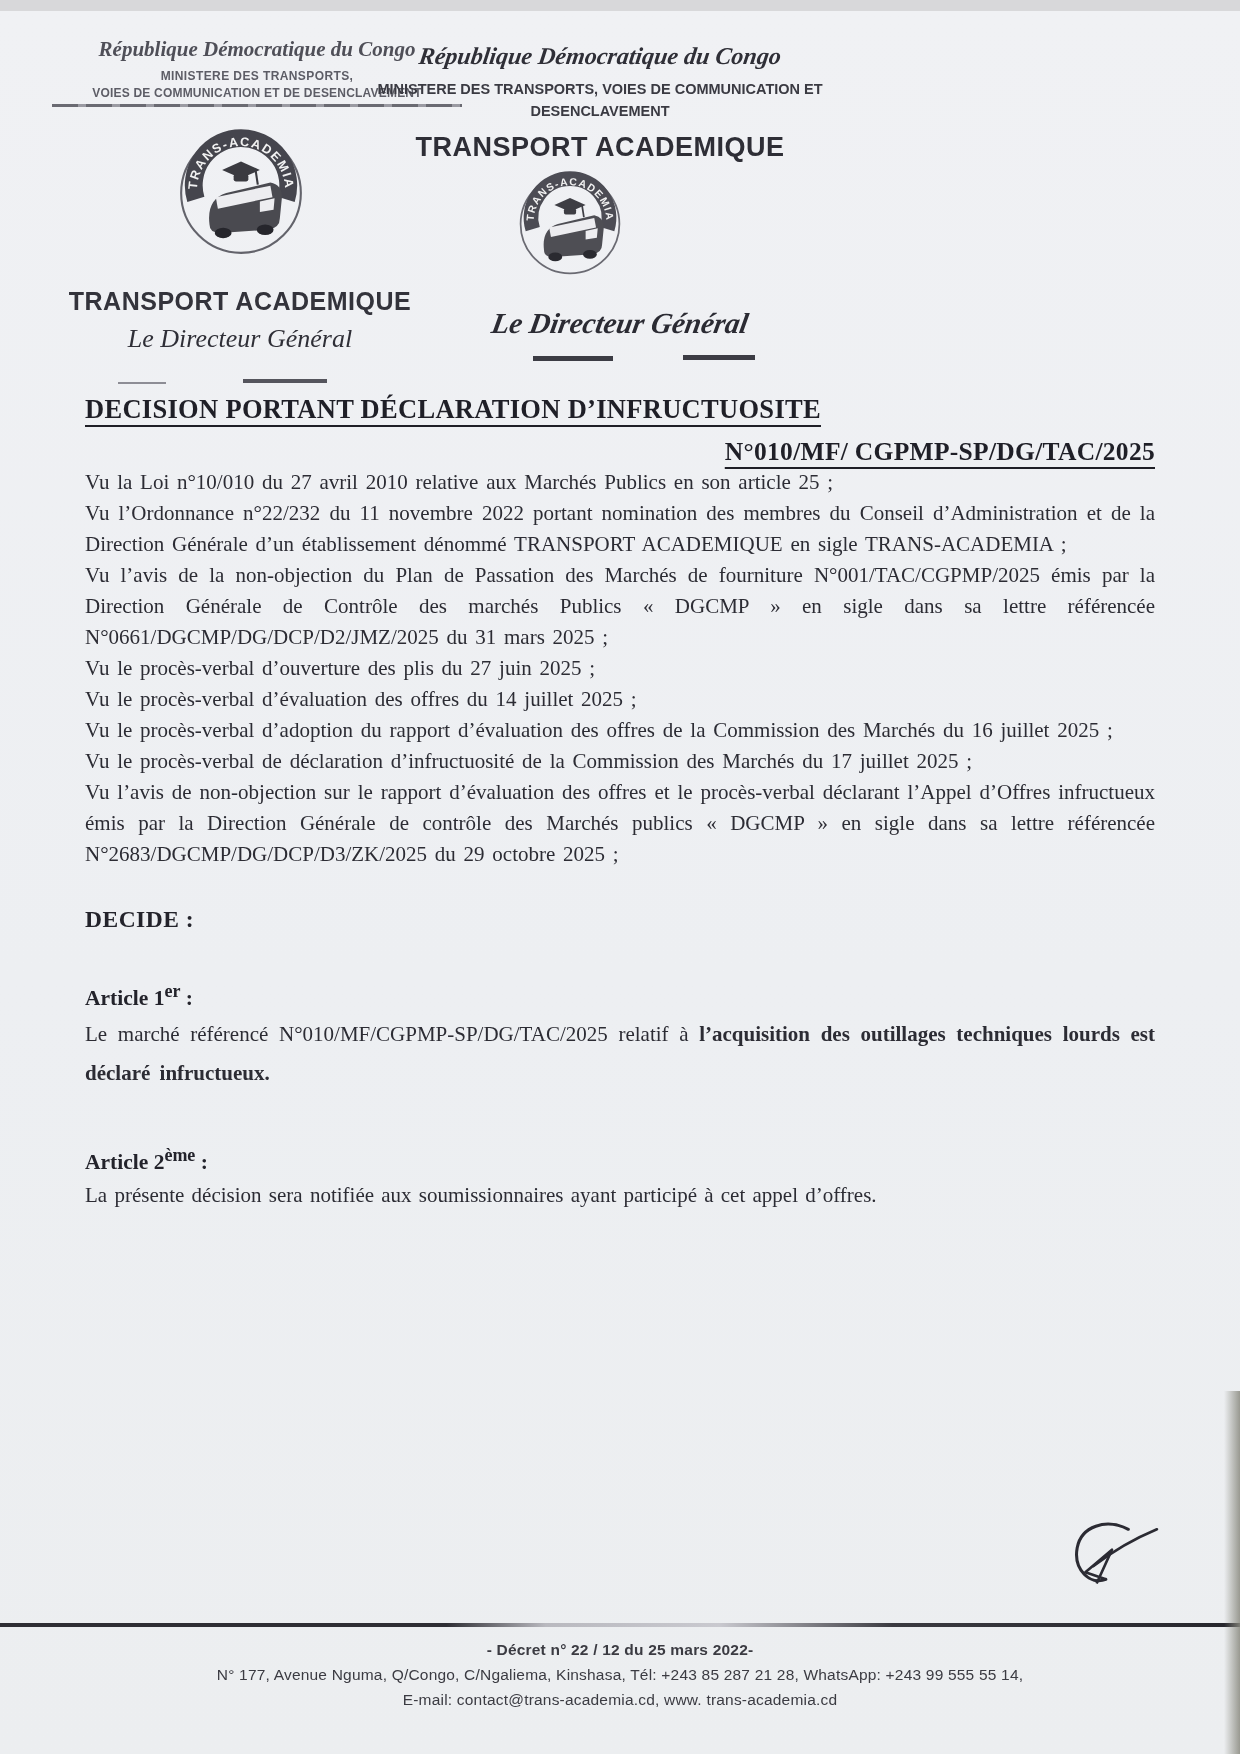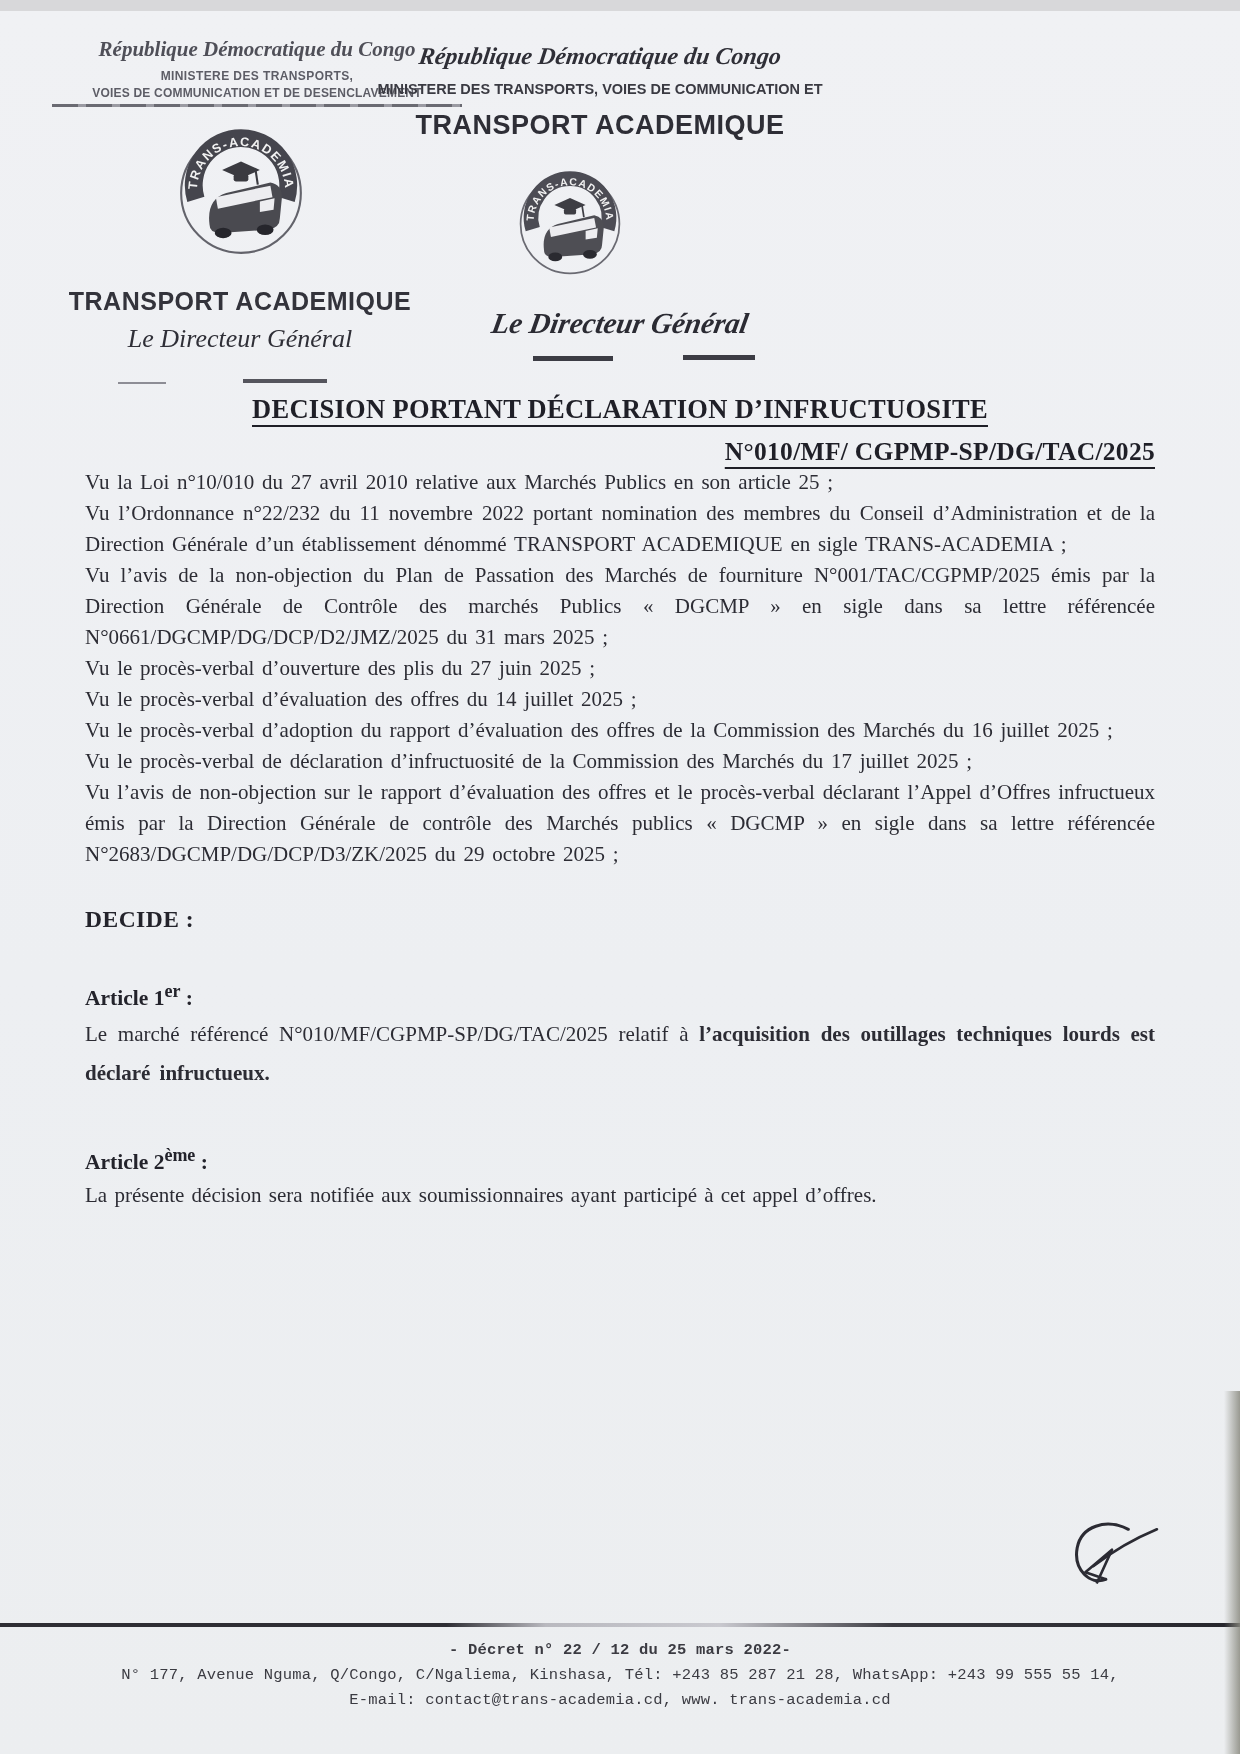--- a/index.html
+++ b/index.html
@@ -36,21 +36,21 @@
   .left-underline-a{position:absolute; left:118px; top:371px; width:48px; height:2px; background:#8d8d95;}
   .left-underline-b{position:absolute; left:243px; top:368px; width:84px; height:4px; background:#55555d;}
 
   .right-role{position:absolute; left:450px; top:296px; width:340px; text-align:center;
     font-style:italic; font-weight:bold; font-size:29px; transform:skewX(-10deg); color:#2b2b33;}
   .right-dash-a{position:absolute; left:533px; top:345px; width:80px; height:5px; background:#3c3c44;}
   .right-dash-b{position:absolute; left:683px; top:344px; width:72px; height:5px; background:#3c3c44;}
 
   
   .content{position:absolute; left:85px; top:383px; width:1070px;}
-  .title1{text-align:center; font-weight:bold; font-size:26.5px; color:#1f1f27;
+  .title1{font-weight:bold; font-size:26.5px; color:#1f1f27;
     text-decoration:underline; text-underline-offset:7px; text-decoration-thickness:2px; letter-spacing:.3px;}
   .title2{text-align:right; font-weight:bold; font-size:25.5px; color:#1f1f27; margin-top:12px;
     text-decoration:underline; text-underline-offset:7px; text-decoration-thickness:2px; letter-spacing:.3px;}
   .opening{margin-top:46px; font-weight:bold; font-style:italic; font-size:22.5px;}
   p.recital{font-size:21px; line-height:31px; text-align:justify; margin:0; word-spacing:2.5px; color:#2c2c34;}
   .m1{margin-top:33px;} .m2{margin-top:30px;} .m3{margin-top:42px;} .m4{margin-top:42px;}
   .m5{margin-top:31px;} .m6{margin-top:30px;} .m7{margin-top:33px;} .m8{margin-top:28px;}
   .decide{margin-top:36px; font-weight:bold; font-size:23.5px; letter-spacing:.5px; color:#23232b;}
   .art-head{margin-top:48px; font-weight:bold; font-size:21.5px; color:#23232b;}
   .art-head sup{font-size:18px;}
@@ -58,40 +58,41 @@
   .art-body b{font-weight:bold;}
   .art2-head{margin-top:52px;}
   .art2-body{line-height:33px; word-spacing:2px;}
 
   .paraphe{position:absolute; left:1062px; top:1506px; width:104px; height:92px;}
 
   
   .footer-rule{position:absolute; left:0; top:1612px; width:1240px; height:4px;
     background:linear-gradient(90deg,#2e2e34 0%,#2e2e34 36%,#b9b9bf 44%,#c9c9cf 58%,#3a3a40 72%,#26262c 100%);}
   .footer{position:absolute; left:0; top:1630px; width:1240px; text-align:center;
-    font-family:Liberation Mono, monospace; color:#3b3b42;}
+    font-family:Liberation Sans, sans-serif; color:#3b3b42;}
   .footer .f1{font-size:15.5px; font-weight:bold; letter-spacing:.2px;}
   .footer .f2{font-size:15.5px; margin-top:7px; letter-spacing:.2px;}
   .footer .f3{font-size:15.5px; margin-top:7px; letter-spacing:.2px;}
 </style>
 </head>
 <body>
 
 <div class="page">
 
   <div class="hdr-left">
     <div class="rep">République Démocratique du Congo</div>
     <div class="min">MINISTERE DES TRANSPORTS,</div>
     <div class="voies">VOIES DE COMMUNICATION ET DE DESENCLAVEMENT</div>
     <div class="h-rule"></div>
   </div>
 
   <div class="hdr-right">
     <div class="rep">République Démocratique du Congo</div>
     <div class="min">MINISTERE DES TRANSPORTS, VOIES DE COMMUNICATION ET</div>
+    <div class="des">DESENCLAVEMENT</div>
     <div class="org">TRANSPORT ACADEMIQUE</div>
   </div>
 
   <svg class="seal seal-left" viewBox="0 0 120 120">
     <circle cx="60" cy="60" r="57" fill="none" stroke="#63636b" stroke-width="2"></circle>
     <path d="M 17,66 A 45,45 0 1 1 103,66" fill="none" stroke="#45454d" stroke-width="17"></path>
     <path id="arcL" d="M 20,70 A 42,42 0 1 1 100,70" fill="none"></path>
     <text font-family="Liberation Sans, sans-serif" font-size="12" font-weight="bold" fill="#f2f2f2" letter-spacing="1.5">
       <textPath href="#arcL" startOffset="50%" text-anchor="middle">TRANS-ACADEMIA</textPath>
     </text>

